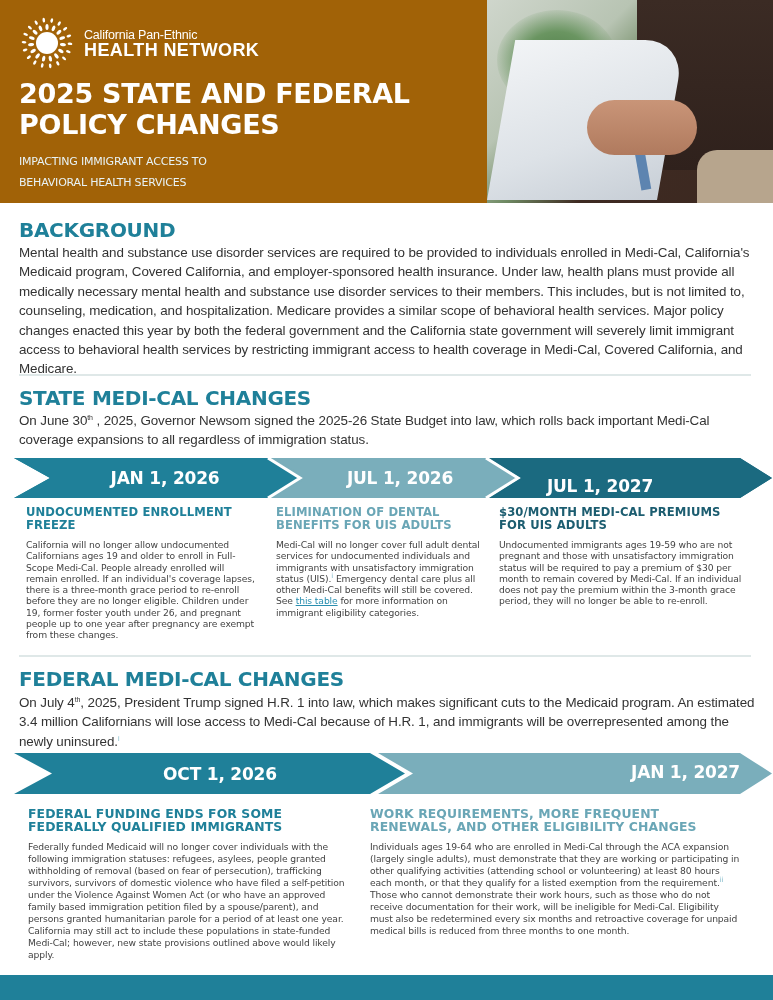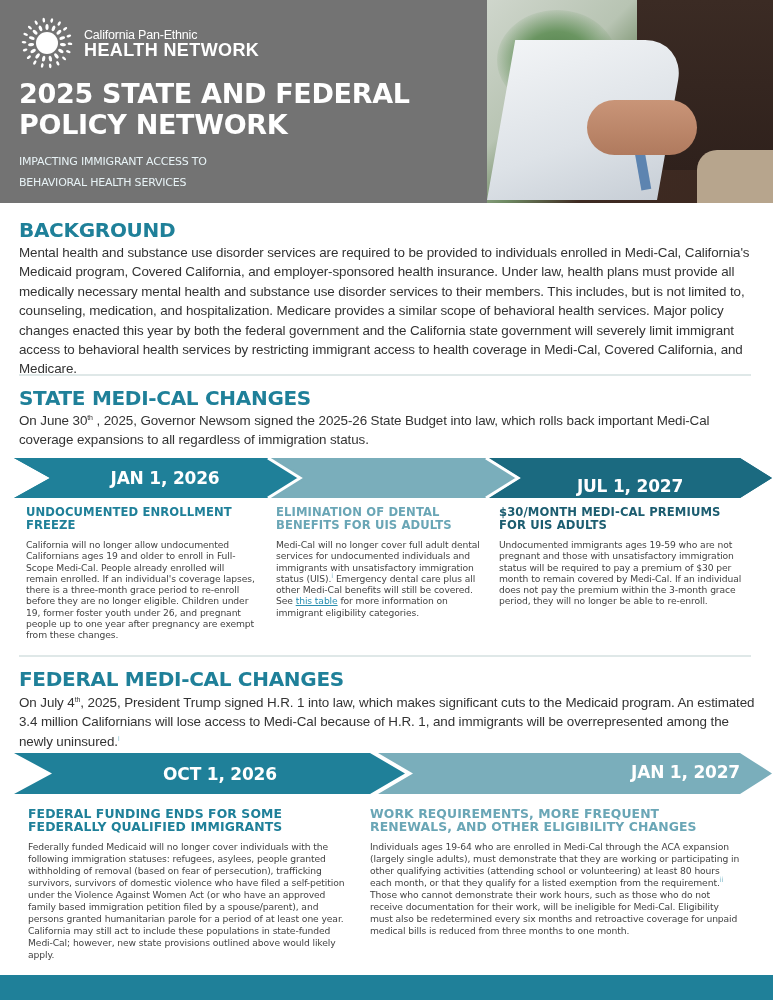--- a/index.html
+++ b/index.html
@@ -1,20 +1,20 @@
 <!DOCTYPE html>
 <html><head>
 <meta charset="utf-8">
 <style>
   * { box-sizing: border-box; margin: 0; padding: 0; }
   html, body { width: 773px; height: 1000px; overflow: hidden; background: #ffffff; }
   body { font-family: "Liberation Sans", "DejaVu Sans", sans-serif; color: #3a3a3a; position: relative; }
 
   
-  .header { position: absolute; left: 0; top: 0; width: 773px; height: 203px; background: #737373; }
+  .header { position: absolute; left: 0; top: 0; width: 773px; height: 203px; background: #a16207; }
   .header-left { position: absolute; left: 0; top: 0; width: 486px; height: 203px; }
   .logo { position: absolute; left: 18px; top: 14px; display: flex; align-items: center; }
   .logo-mark { width: 58px; height: 58px; position: relative; }
   .logo-text { margin-left: 8px; color: #fff; line-height: 15px; }
   .logo-text .l1 { font-size: 12.5px; font-family: "Liberation Sans", sans-serif; letter-spacing: -0.2px; }
   .logo-text .l2 { font-size: 18px; font-weight: bold; letter-spacing: 0.4px; }
   .title { position: absolute; left: 19px; top: 78px; color: #fff; font-family: "DejaVu Sans", sans-serif; font-weight: bold; font-size: 27px; line-height: 31px; letter-spacing: -0.3px; }
   .subtitle { position: absolute; left: 19px; top: 151px; color: #e8f3f6; font-family: "DejaVu Sans", sans-serif; font-size: 11px; line-height: 21px; letter-spacing: -0.2px; }
   .photo { position: absolute; left: 487px; top: 0; width: 286px; height: 203px; overflow: hidden;
     background: linear-gradient(135deg, #cfd6cc 0%, #b8c4b3 30%, #6f8a63 45%, #3e2a22 60%, #3b2820 100%); }
@@ -94,21 +94,21 @@
           </g>
         </g>
       </svg>
       <div class="logo-text">
         <div class="l1">California Pan-Ethnic</div>
         <div class="l2">HEALTH NETWORK</div>
       </div>
     </div>
     <div class="title">
       <div>2025 STATE AND FEDERAL</div>
-      <div>POLICY NETWORK</div>
+      <div>POLICY CHANGES</div>
     </div>
     <div class="subtitle">
       <div>IMPACTING IMMIGRANT ACCESS TO</div>
       <div>BEHAVIORAL HEALTH SERVICES</div>
     </div>
   </div>
   <div class="photo" title="Clinician holding hands of a seated patient">
     <div class="plant"></div>
     <div class="plant2"></div>
     <div class="sweater"></div>
@@ -136,21 +136,24 @@
   <svg width="773" height="40" style="position:absolute;left:0;top:0;">
     <polygon points="14,0 268,0 300,20 268,40 14,40 50,20" fill="#1f8099"></polygon>
     <polyline points="268,0 300,20 268,40" fill="none" stroke="#fff" stroke-width="3"></polyline>
     <polygon points="274,0 486,0 518,20 486,40 274,40 306,20" fill="#7aaebb"></polygon>
     <polygon points="492,0 740,0 772,20 740,40 492,40 524,20" fill="#1b6a80"></polygon>
     <polyline points="486,0 518,20 486,40" fill="none" stroke="#fff" stroke-width="3"></polyline>
   </svg>
   <div class="arrow" style="left:60px; width:210px; height:40px;">
       <span>JAN 1, 2026</span>
     </div>
-  <div class="arrow" style="left:520px; width:220px; height:56px;">
+  <div class="arrow" style="left:300px; width:200px; height:40px;">
+      <span>JUL 1, 2026</span>
+    </div>
+  <div class="arrow" style="left:490px; width:220px; height:56px;">
       <span>JUL 1, 2027</span>
     </div>
 </div>
 
 <div class="col" style="left:26px; top:506px; width:230px;">
   <div class="col-h" style="color:#1f8099;">UNDOCUMENTED ENROLLMENT FREEZE</div>
   <div class="col-b">California will no longer allow undocumented Californians ages 19 and older to enroll in Full-Scope Medi-Cal. People already enrolled will remain enrolled. If an individual's coverage lapses, there is a three-month grace period to re-enroll before they are no longer eligible. Children under 19, former foster youth under 26, and pregnant people up to one year after pregnancy are exempt from these changes.</div>
 </div>
 <div class="col" style="left:276px; top:506px; width:210px;">
   <div class="col-h" style="color:#6aa6b6;">ELIMINATION OF DENTAL BENEFITS FOR UIS ADULTS</div>

